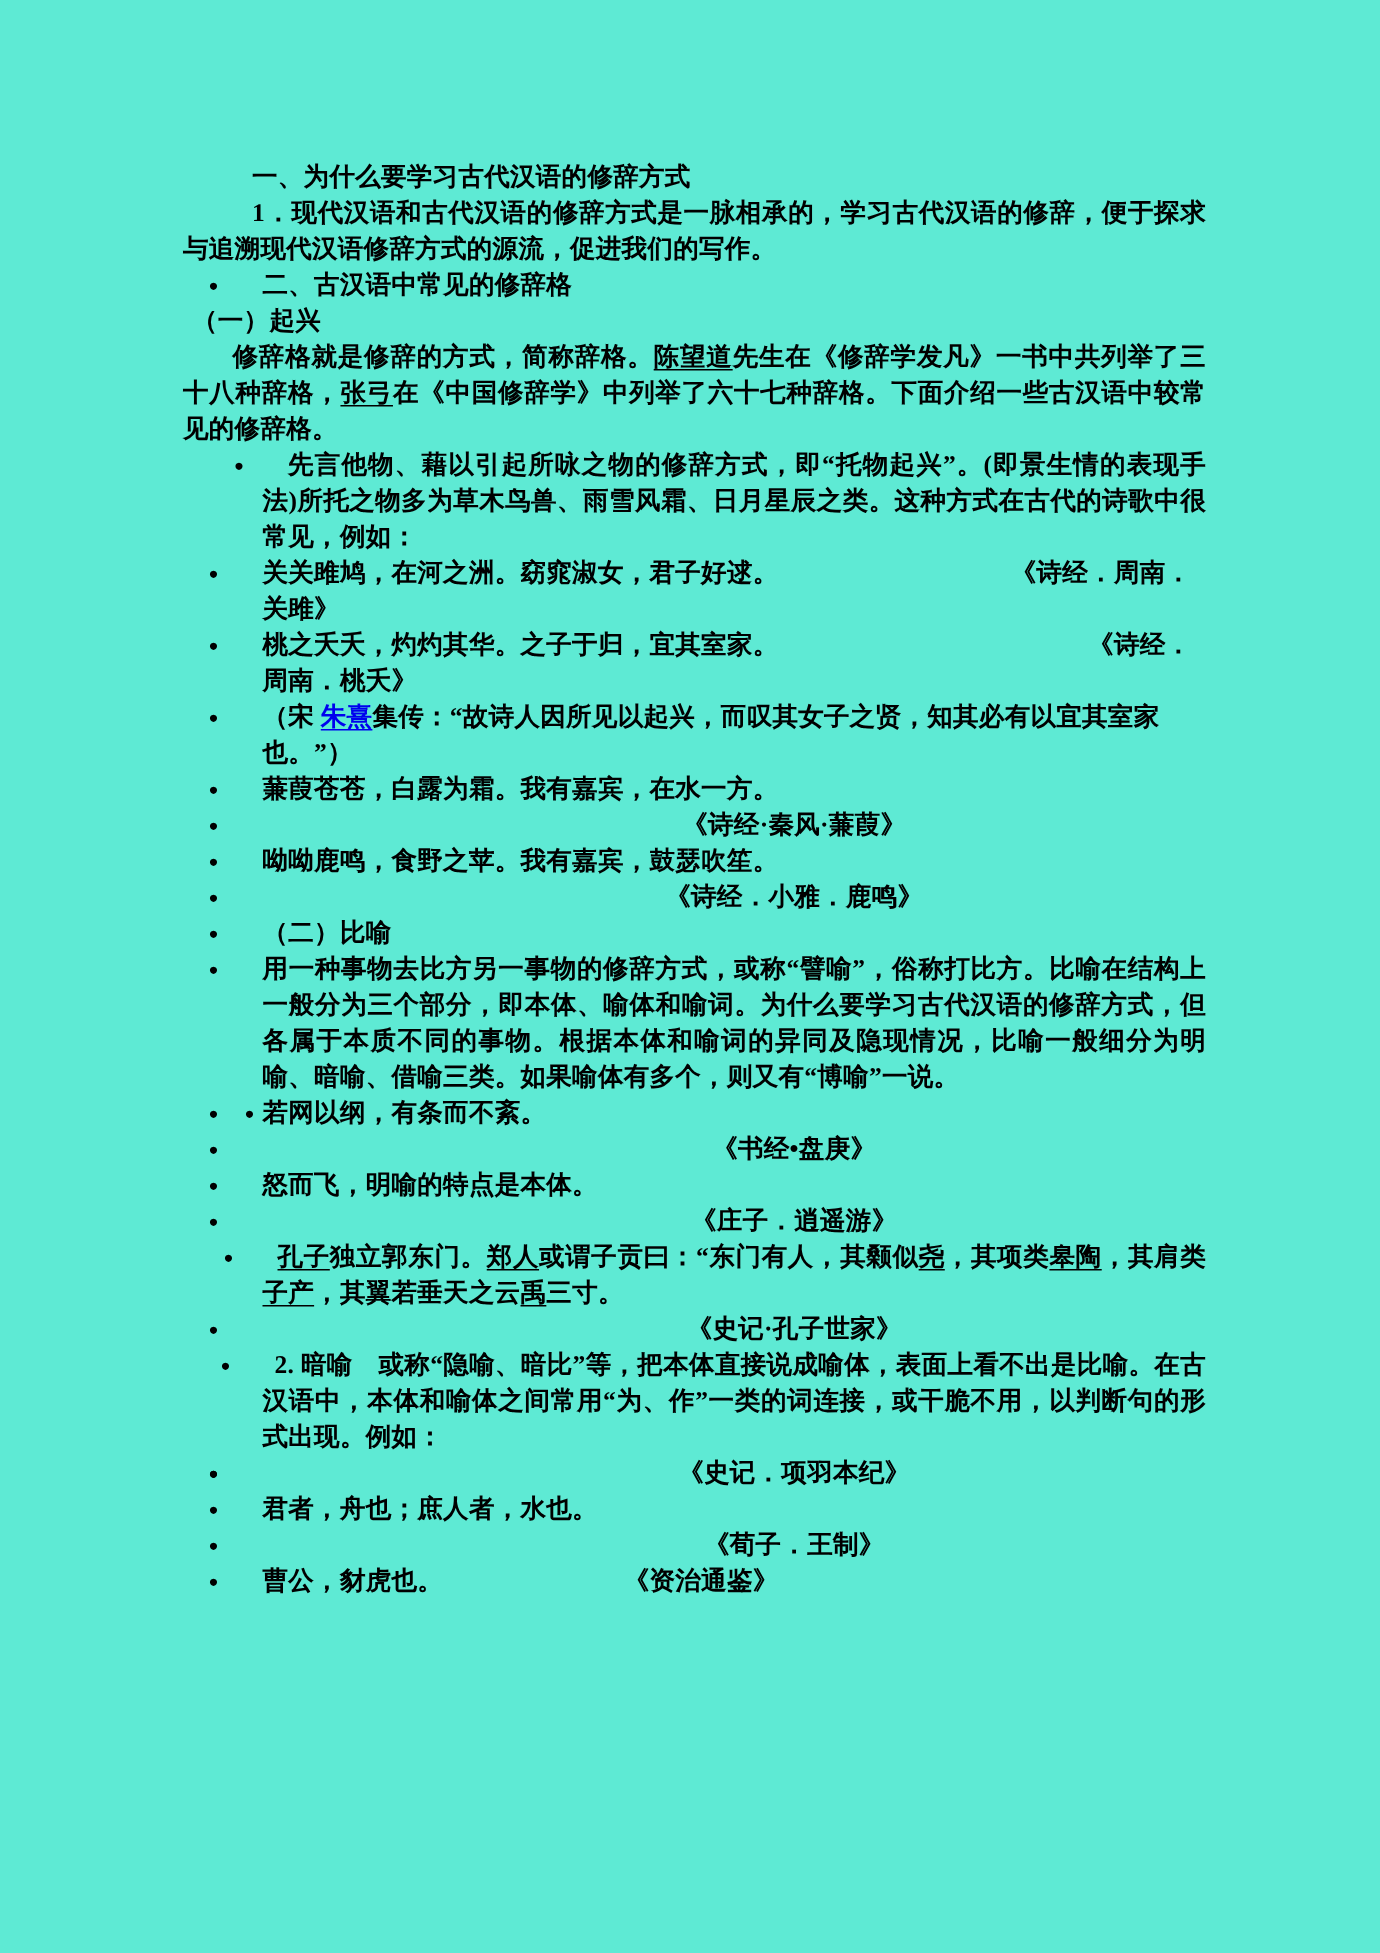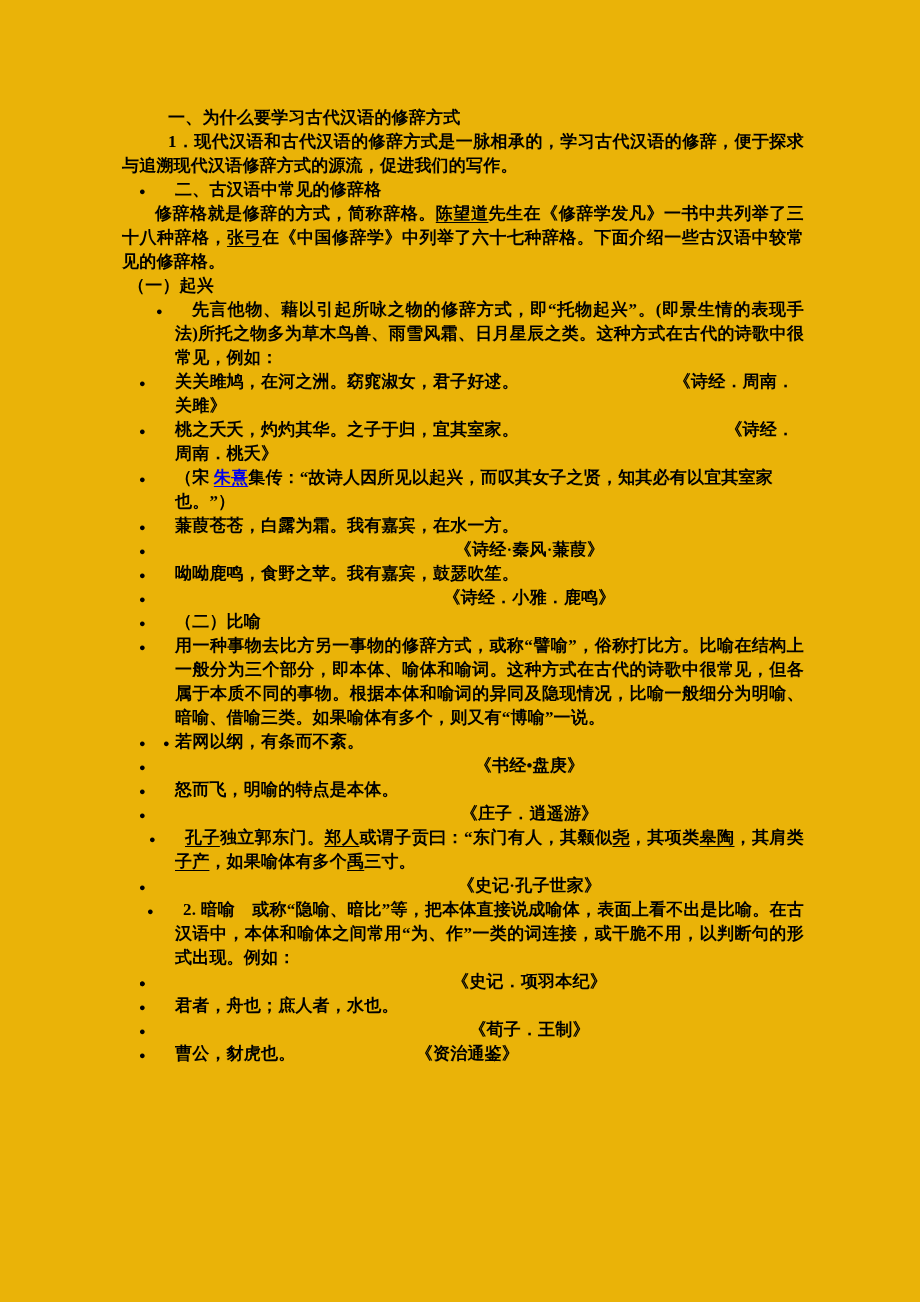--- a/index.html
+++ b/index.html
@@ -1,20 +1,20 @@
 <!DOCTYPE html>
 <html><head>
 <meta charset="utf-8">
 <style>
   html,body{margin:0;padding:0;background:#ffffff;}
   .page{
     position:relative;
     width:920px;
     height:1302px;
-    background:#eab308;
+    background:#5eead4;
     overflow:hidden;
     font-family:"Liberation Serif","DejaVu Serif",serif;
     color:#000000;
   }
   .content{
     position:absolute;
     left:122px;
     top:106px;
     width:682px;
     font-size:17px;
@@ -45,38 +45,38 @@
   a.link{text-decoration:underline;text-underline-offset:3px;cursor:pointer;text-align:right;}
 </style>
 </head>
 <body>
 
 <div class="page">
   <div class="content" style="color: rgb(0, 0, 0);">
       <div class="block para i46"><span class="">一、为什么要学习古代汉语的修辞方式</span></div>
       <div class="block para i46"><span class="">1．现代汉语和古代汉语的修辞方式是一脉相承的，学习古代汉语的修辞，便于探求与追溯现代汉语修辞方式的源流，促进我们的写作。</span></div>
       <div class="block bullet"><span class="bullet-marker">●</span><span class="">二、古汉语中常见的修辞格</span></div>
+      <div class="block para i6"><span class="">（一）起兴</span></div>
       <div class="block para i33"><span class="">修辞格就是修辞的方式，简称辞格。</span><span class="u">陈望道</span><span class="">先生在《修辞学发凡》一书中共列举了三十八种辞格，</span><span class="u">张弓</span><span class="">在《中国修辞学》中列举了六十七种辞格。下面介绍一些古汉语中较常见的修辞格。</span></div>
-      <div class="block para i6"><span class="">（一）起兴</span></div>
       <div class="block bullet bi17"><span class="bullet-marker">●</span><span class="">先言他物、藉以引起所咏之物的修辞方式，即“托物起兴”。(即景生情的表现手法)所托之物多为草木鸟兽、雨雪风霜、日月星辰之类。这种方式在古代的诗歌中很常见，例如：</span></div>
       <div class="block bullet quote"><span class="bullet-marker">●</span><span class="">关关雎鸠，在河之洲。窈窕淑女，君子好逑。</span><span class="">　　　　　　　　　</span><span class="">《诗经．周南．关雎》</span></div>
       <div class="block bullet quote"><span class="bullet-marker">●</span><span class="">桃之夭夭，灼灼其华。之子于归，宜其室家。</span><span class="">　　　　　　　　　　　　</span><span class="">《诗经．周南．桃夭》</span></div>
       <div class="block bullet quote"><span class="bullet-marker">●</span><span class="">（宋 </span><a class="link" href="#" style="color: rgb(0, 0, 238);">朱熹</a><span class="">集传：“故诗人因所见以起兴，而叹其女子之贤，知其必有以宜其室家也。”）</span></div>
       <div class="block bullet quote"><span class="bullet-marker">●</span><span class="">蒹葭苍苍，白露为霜。我有嘉宾，在水一方。</span></div>
       <div class="block bullet citation"><span class="bullet-marker">●</span><span class="">《诗经·秦风·蒹葭》</span></div>
       <div class="block bullet quote"><span class="bullet-marker">●</span><span class="">呦呦鹿鸣，食野之苹。我有嘉宾，鼓瑟吹笙。</span></div>
       <div class="block bullet citation"><span class="bullet-marker">●</span><span class="">《诗经．小雅．鹿鸣》</span></div>
       <div class="block bullet"><span class="bullet-marker">●</span><span class="">（二）比喻</span></div>
-      <div class="block bullet"><span class="bullet-marker">●</span><span class="">用一种事物去比方另一事物的修辞方式，或称“譬喻”，俗称打比方。比喻在结构上一般分为三个部分，即本体、喻体和喻词。这种方式在古代的诗歌中很常见，但各属于本质不同的事物。根据本体和喻词的异同及隐现情况，比喻一般细分为明喻、暗喻、借喻三类。如果喻体有多个，则又有“博喻”一说。</span></div>
+      <div class="block bullet"><span class="bullet-marker">●</span><span class="">用一种事物去比方另一事物的修辞方式，或称“譬喻”，俗称打比方。比喻在结构上一般分为三个部分，即本体、喻体和喻词。为什么要学习古代汉语的修辞方式，但各属于本质不同的事物。根据本体和喻词的异同及隐现情况，比喻一般细分为明喻、暗喻、借喻三类。如果喻体有多个，则又有“博喻”一说。</span></div>
       <div class="block bullet bi24"><span class="bullet-marker">●</span></div>
       <div class="block bullet quote"><span class="bullet-marker">●</span><span class="">若网以纲，有条而不紊。</span></div>
       <div class="block bullet citation"><span class="bullet-marker">●</span><span class="">《书经•盘庚》</span></div>
       <div class="block bullet quote"><span class="bullet-marker">●</span><span class="">怒而飞，明喻的特点是本体。</span></div>
       <div class="block bullet citation"><span class="bullet-marker">●</span><span class="">《庄子．逍遥游》</span></div>
-      <div class="block bullet bi10"><span class="bullet-marker">●</span><span class="u">孔子</span><span class="">独立郭东门。</span><span class="u">郑人</span><span class="">或谓子贡曰：“东门有人，其颡似</span><span class="u">尧</span><span class="">，其项类</span><span class="u">皋陶</span><span class="">，其肩类</span><span class="u">子产</span><span class="">，如果喻体有多个</span><span class="u">禹</span><span class="">三寸。</span></div>
+      <div class="block bullet bi10"><span class="bullet-marker">●</span><span class="u">孔子</span><span class="">独立郭东门。</span><span class="u">郑人</span><span class="">或谓子贡曰：“东门有人，其颡似</span><span class="u">尧</span><span class="">，其项类</span><span class="u">皋陶</span><span class="">，其肩类</span><span class="u">子产</span><span class="">，其翼若垂天之云</span><span class="u">禹</span><span class="">三寸。</span></div>
       <div class="block bullet citation"><span class="bullet-marker">●</span><span class="">《史记·孔子世家》</span></div>
       <div class="block bullet bi8"><span class="bullet-marker">●</span><span class="">2. 暗喻　或称“隐喻、暗比”等，把本体直接说成喻体，表面上看不出是比喻。在古汉语中，本体和喻体之间常用“为、作”一类的词连接，或干脆不用，以判断句的形式出现。例如：</span></div>
       <div class="block bullet quote"><span class="bullet-marker">●</span></div>
       <div class="block bullet citation"><span class="bullet-marker">●</span><span class="">《史记．项羽本纪》</span></div>
       <div class="block bullet quote"><span class="bullet-marker">●</span><span class="">君者，舟也；庶人者，水也。</span></div>
       <div class="block bullet citation"><span class="bullet-marker">●</span><span class="">《荀子．王制》</span></div>
       <div class="block bullet quote"><span class="bullet-marker">●</span><span class="">曹公，豺虎也。</span><span class="">　　　　　　　</span><span class="">《资治通鉴》</span></div>
     </div>
 </div>
 

